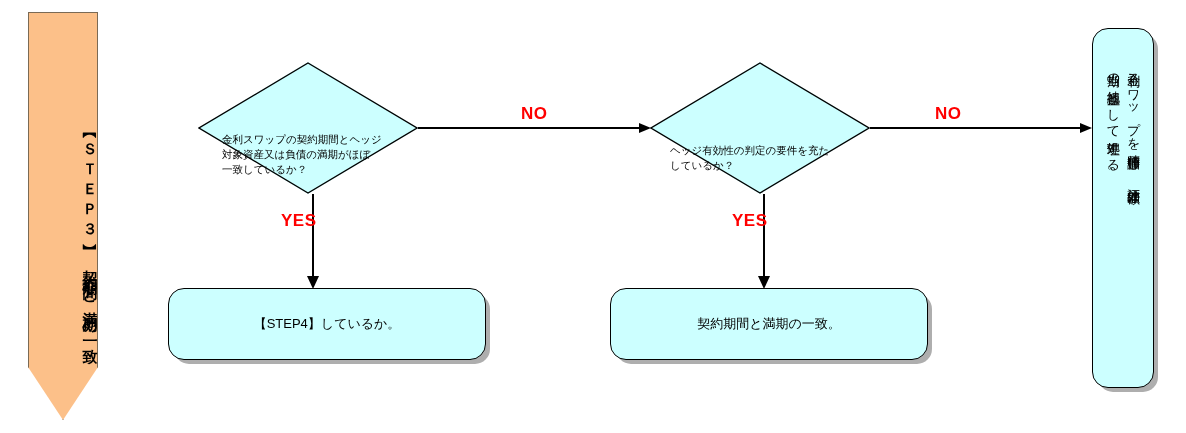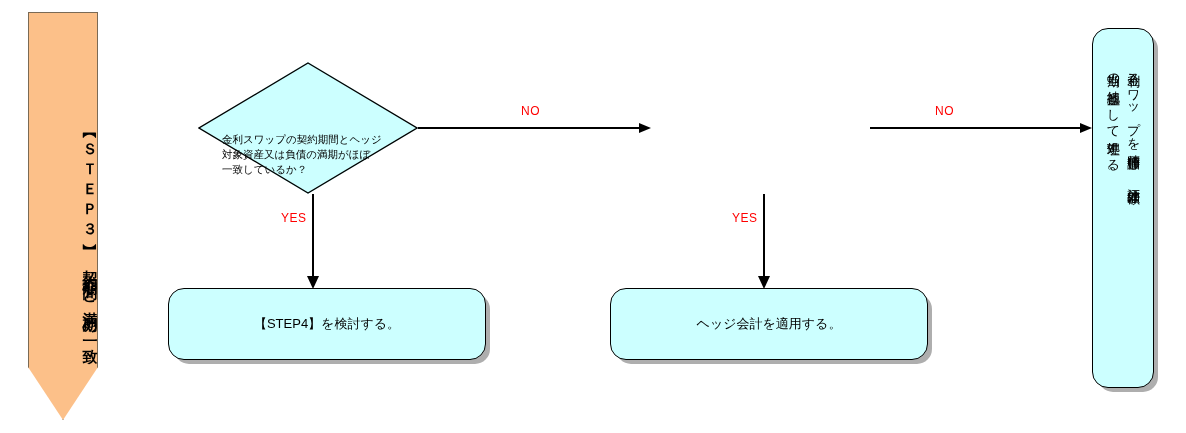--- a/index.html
+++ b/index.html
@@ -124,22 +124,22 @@
 
   
   .conn { position: absolute; overflow: visible; }
   .conn line { stroke: #000000; stroke-width: 2; }
   .conn polygon { fill: #000000; }
 
   
   .edge-label {
     position: absolute;
     color: #FF0000;
-    font-size: 12px;
-    font-weight: normal;
+    font-size: 17px;
+    font-weight: bold;
     letter-spacing: 0.5px;
   }
 </style>
 </head>
 <body>
 
 <div id="canvas">
 
   <div class="step-banner">
     <div class="shadow"></div>
@@ -150,27 +150,35 @@
   <div class="diamond-wrap" style="left:198px; top:62px; width:220px; height:132px;">
     <div class="dshape"></div>
     <svg class="doutline" width="220" height="132" viewBox="0 0 220 132">
       <polygon points="110,1 219,66 110,131 1,66" fill="none" stroke="#000000" stroke-width="1.4"></polygon>
     </svg>
     <div class="dtext" style="left:24px; top:40px; width:190px;">金利スワップの契約期間とヘッジ
 対象資産又は負債の満期がほぼ
 一致しているか？</div>
   </div>
 
+  <div class="diamond-wrap" style="left:650px; top:62px; width:220px; height:132px;">
+    <div class="dshape"></div>
+    <svg class="doutline" width="220" height="132" viewBox="0 0 220 132">
+      <polygon points="110,1 219,66 110,131 1,66" fill="none" stroke="#000000" stroke-width="1.4"></polygon>
+    </svg>
+    <div class="dtext" style="left:20px; top:51px; width:196px;">ヘッジ有効性の判定の要件を充た
+しているか？</div>
+  </div>
 
   <div class="rbox" style="left:168px; top:288px; width:318px; height:72px;">
-    <span>【STEP4】を検討する。</span>
+    <span>【STEP4】しているか。</span>
   </div>
 
   <div class="rbox" style="left:610px; top:288px; width:318px; height:72px;">
-    <span>ヘッジ会計を適用する。</span>
+    <span>契約期間と満期の一致。</span>
   </div>
 
   <div class="rbox-vertical" style="left:1092px; top:28px; width:62px; height:360px;">
     <span class="vtxt">金利スワップを時価評価し、評価差額は、
 当期の純損益として処理する。</span>
   </div>
 
   <svg class="conn" style="left:0; top:0; width:1186px; height:433px;">
     <line x1="418" y1="128" x2="644" y2="128"></line>
     <polygon points="651,128 639,123 639,133"></polygon>

